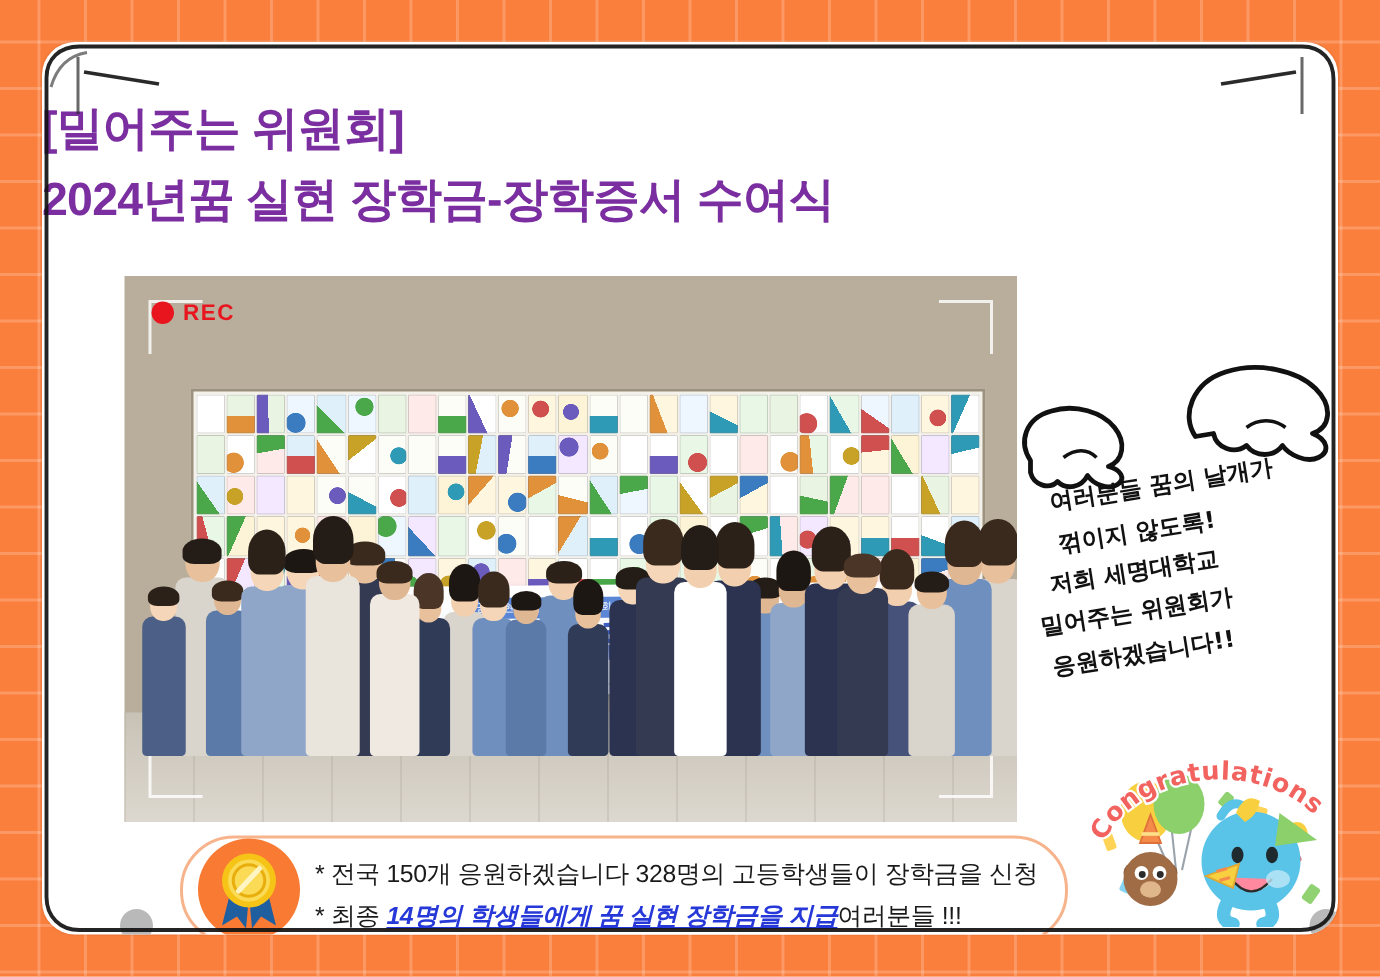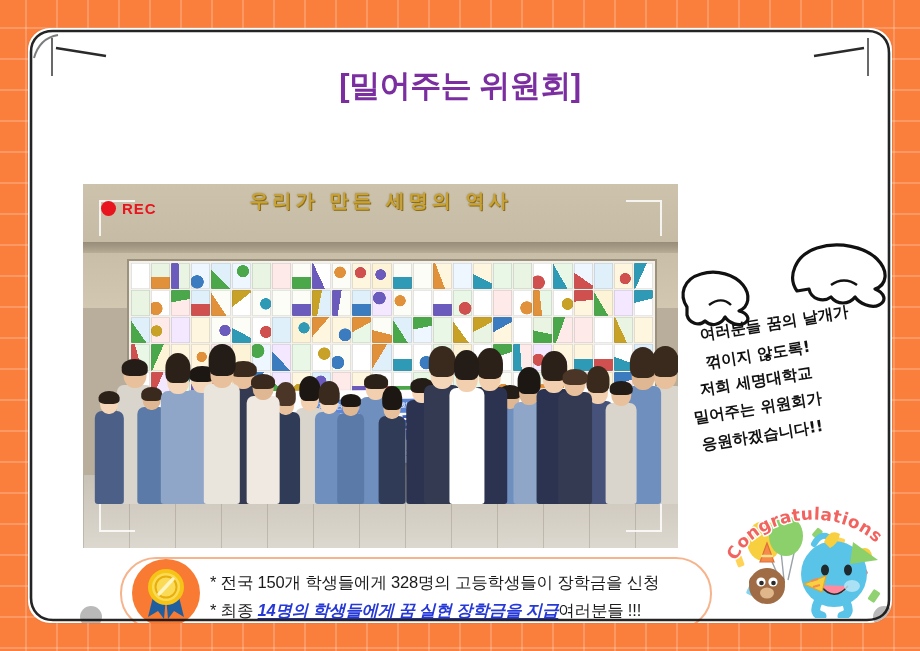--- a/index.html
+++ b/index.html
@@ -22,21 +22,21 @@
   
   #card{
     position:absolute;left:28px;top:28px;width:864px;height:595px;
     background:#ffffff;border-radius:22px;
     box-shadow:0 0 0 1px rgba(0,0,0,.04);
     overflow:hidden;
   }
   #card-sketch{position:absolute;left:28px;top:28px;width:864px;height:595px;pointer-events:none;}
   
   #title-block{
-    position:absolute;left:0;right:0;top:38px;text-align:center;
+    position:absolute;left:0;right:0;top:38px;text-align:left;
     line-height:1.30;
     color:#7a2ea0;
     font-weight:bold;
     letter-spacing:-0.5px;
   }
   #title-line1{font-size:31px;display:block;}
   #title-line2{font-size:31px;display:block;margin-top:7px;}
   
   #photo{
     position:absolute;left:55px;top:156px;width:595px;height:364px;
@@ -153,27 +153,24 @@
 </style>
 </head>
 <body>
 
 <div id="bg-grid"></div>
 
 <div id="card">
 
   <div id="title-block">
     <span id="title-line1">[밀어주는 위원회]</span>
+    <span id="title-line2">2024년꿈 실현 장학금-장학증서 수여식</span>
   </div>
 
   <div id="photo">
-    <div class="ph-wall">
-      <div class="ph-wall-text">우리가 만든 세명의 역사</div>
-      <div class="ph-beam"></div>
-    </div>
 
     <div id="mosaic">
         <i style="background: rgb(255, 255, 255); box-shadow: rgba(120, 120, 120, 0.35) 0px 0px 0px 0.6px inset;"></i>
         <i style="background: linear-gradient(transparent 55%, rgb(224, 145, 58) 55%) rgb(233, 245, 226); box-shadow: rgba(120, 120, 120, 0.35) 0px 0px 0px 0.6px inset;"></i>
         <i style="background: linear-gradient(88deg, rgb(106, 91, 189) 0%, rgb(106, 91, 189) 42%, transparent 42%) rgb(233, 245, 226); box-shadow: rgba(120, 120, 120, 0.35) 0px 0px 0px 0.6px inset;"></i>
         <i style="background: radial-gradient(circle at 31.9443% 72.6709%, rgb(59, 123, 191) 0px, rgb(59, 123, 191) 28%, transparent 30%) rgb(238, 246, 255); box-shadow: rgba(120, 120, 120, 0.35) 0px 0px 0px 0.6px inset;"></i>
         <i style="background: linear-gradient(45deg, rgb(74, 168, 74) 0%, rgb(74, 168, 74) 42%, transparent 42%) rgb(223, 240, 251); box-shadow: rgba(120, 120, 120, 0.35) 0px 0px 0px 0.6px inset;"></i>
         <i style="background: radial-gradient(circle at 57.6298% 31.5984%, rgb(74, 168, 74) 0px, rgb(74, 168, 74) 28%, transparent 30%) rgb(238, 246, 255); box-shadow: rgba(120, 120, 120, 0.35) 0px 0px 0px 0.6px inset;"></i>
         <i style="background: rgb(233, 245, 226); box-shadow: rgba(120, 120, 120, 0.35) 0px 0px 0px 0.6px inset;"></i>
         <i style="background: rgb(255, 234, 234); box-shadow: rgba(120, 120, 120, 0.35) 0px 0px 0px 0.6px inset;"></i>
@@ -555,21 +552,21 @@
       <path d="M128 104 q6 12 -4 14" fill="none" stroke="#59c3e8" stroke-width="9" stroke-linecap="round"></path>
 
       <path id="cg-arc" d="M16 70 A80 60 0 0 1 168 58" fill="none"></path>
       <text font-family="DejaVu Sans" font-size="17" font-weight="bold" fill="#f2635f" stroke="#ffffff" stroke-width="3" paint-order="stroke" letter-spacing="0.5">
         <textPath href="#cg-arc" startOffset="4%">Congratulations</textPath>
       </text>
     </svg>
   </div>
 
   <div id="caption">
-    <div id="cap-line1" class="cap-line">* 전국 150개 학생들에게 328명의 고등학생들이 장학금을 신청</div>
+    <div id="cap-line1" class="cap-line">* 전국 150개 응원하겠습니다 328명의 고등학생들이 장학금을 신청</div>
     <div id="cap-line2" class="cap-line">
       <span>* 최종 </span><span class="cap-em">14명의 학생들에게 꿈 실현 장학금을 지급</span><span>여러분들 !!!</span>
     </div>
   </div>
 
   <div id="medal">
     <svg viewBox="0 0 68 68" width="68" height="68">
       <path d="M22 34 L16 58 L26 52 L32 60 L34 38 Z" fill="#1f5fa0"></path>
       <path d="M46 34 L52 58 L42 52 L36 60 L34 38 Z" fill="#1f5fa0"></path>
       <circle cx="34" cy="28" r="18" fill="#f5c417"></circle>

